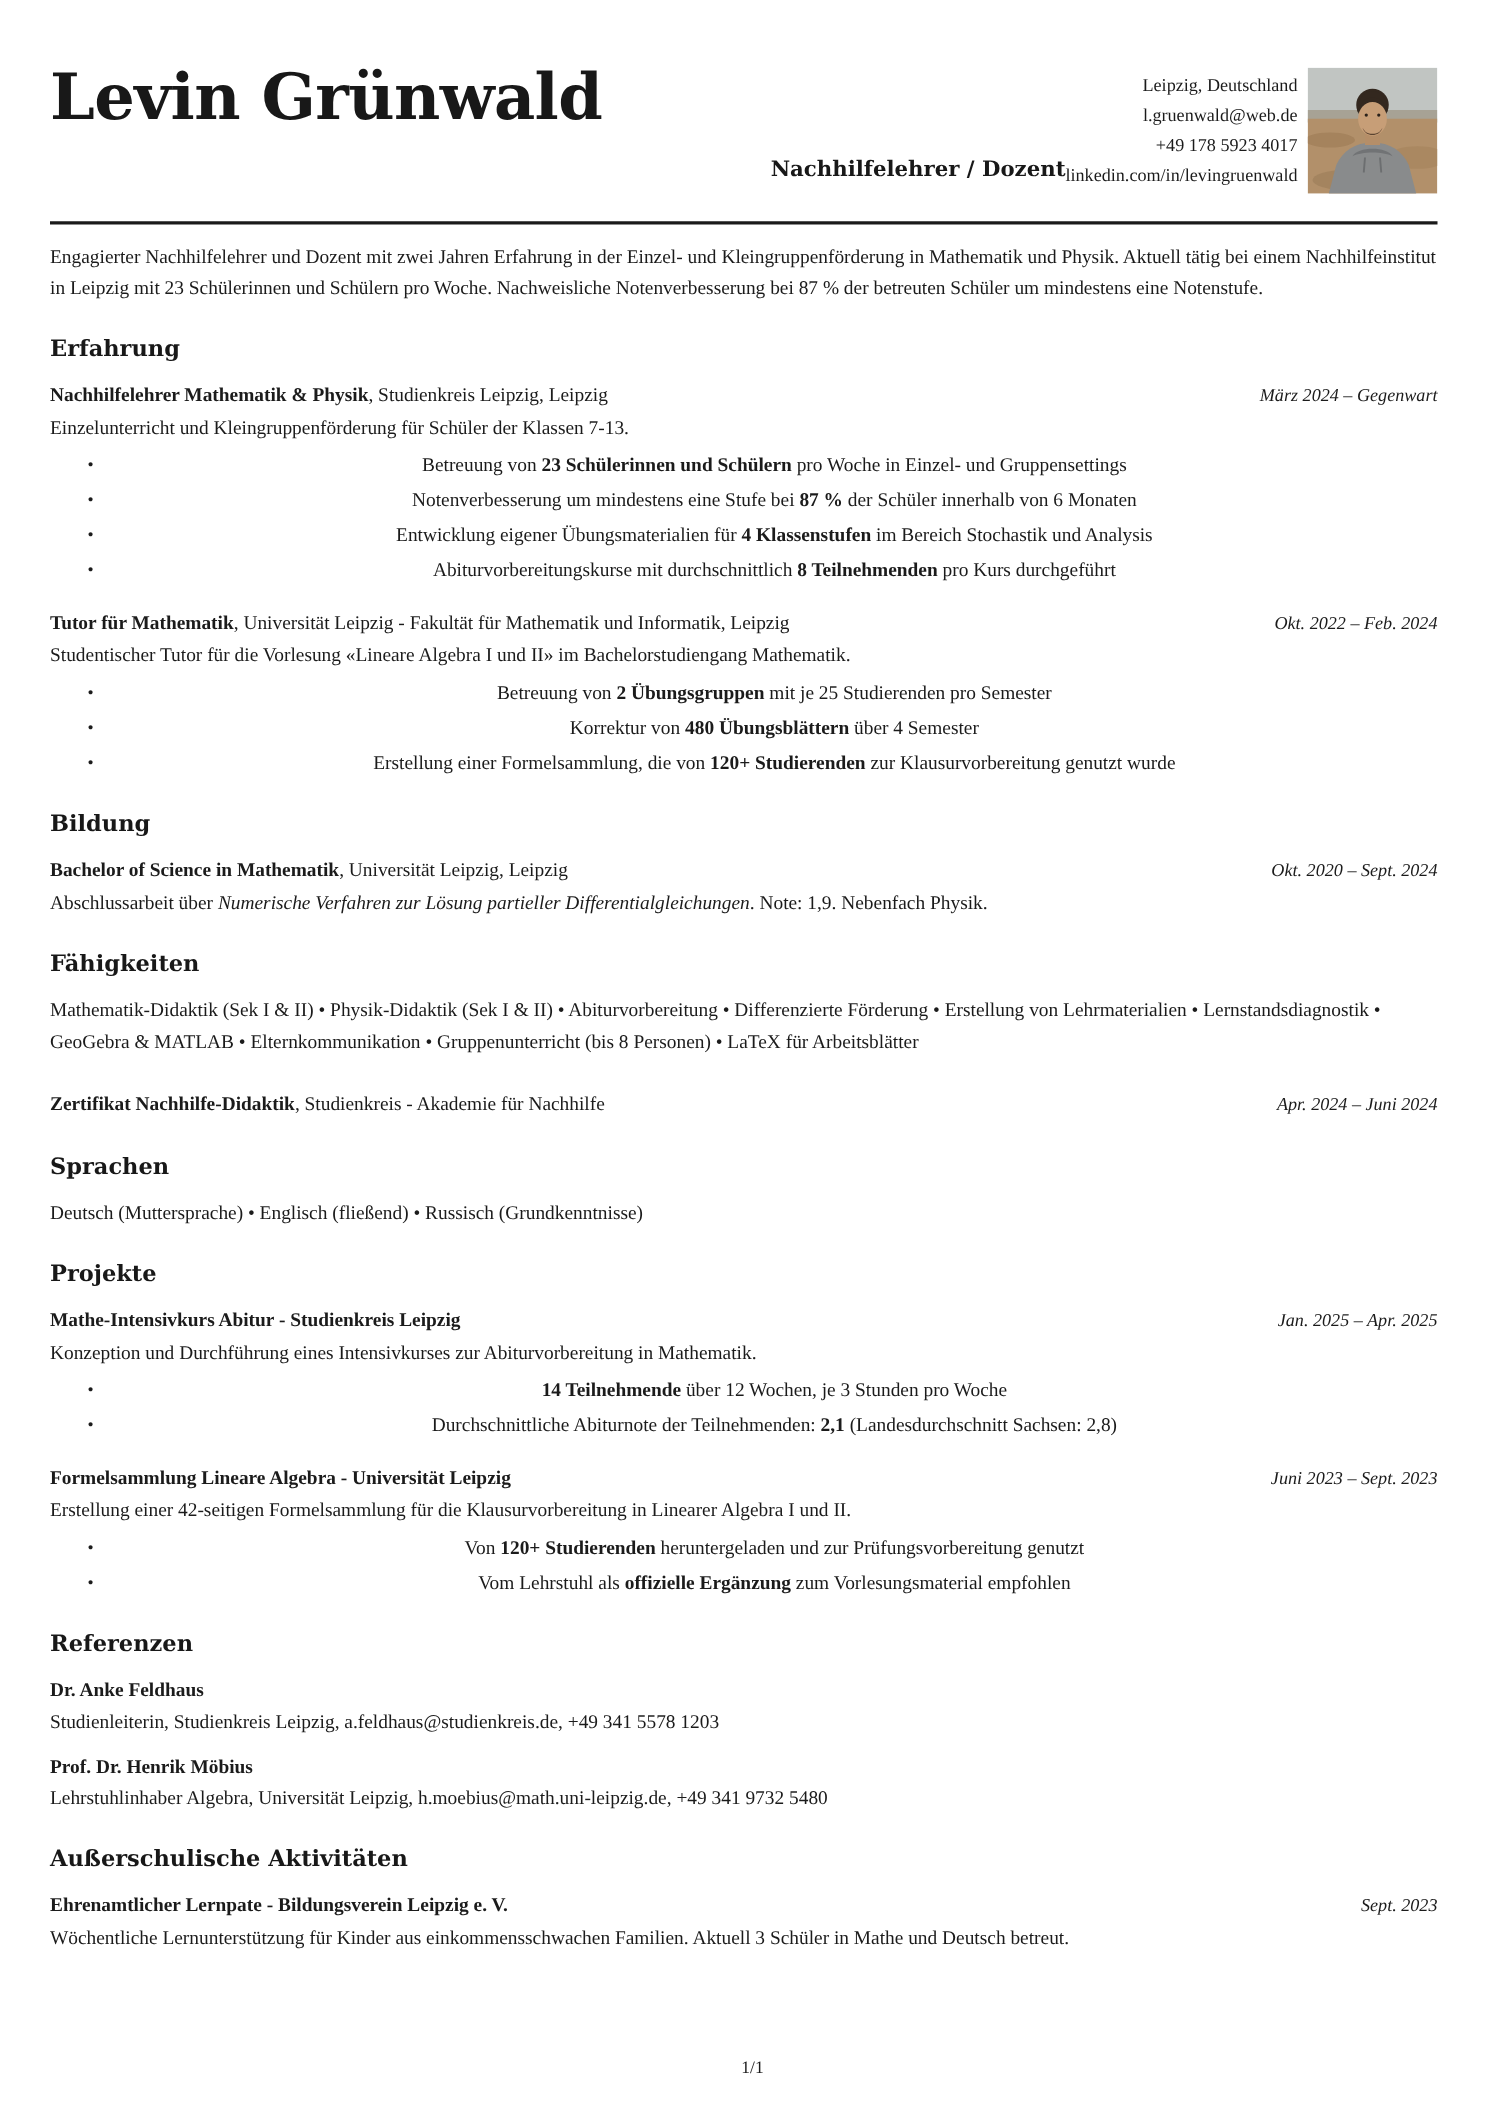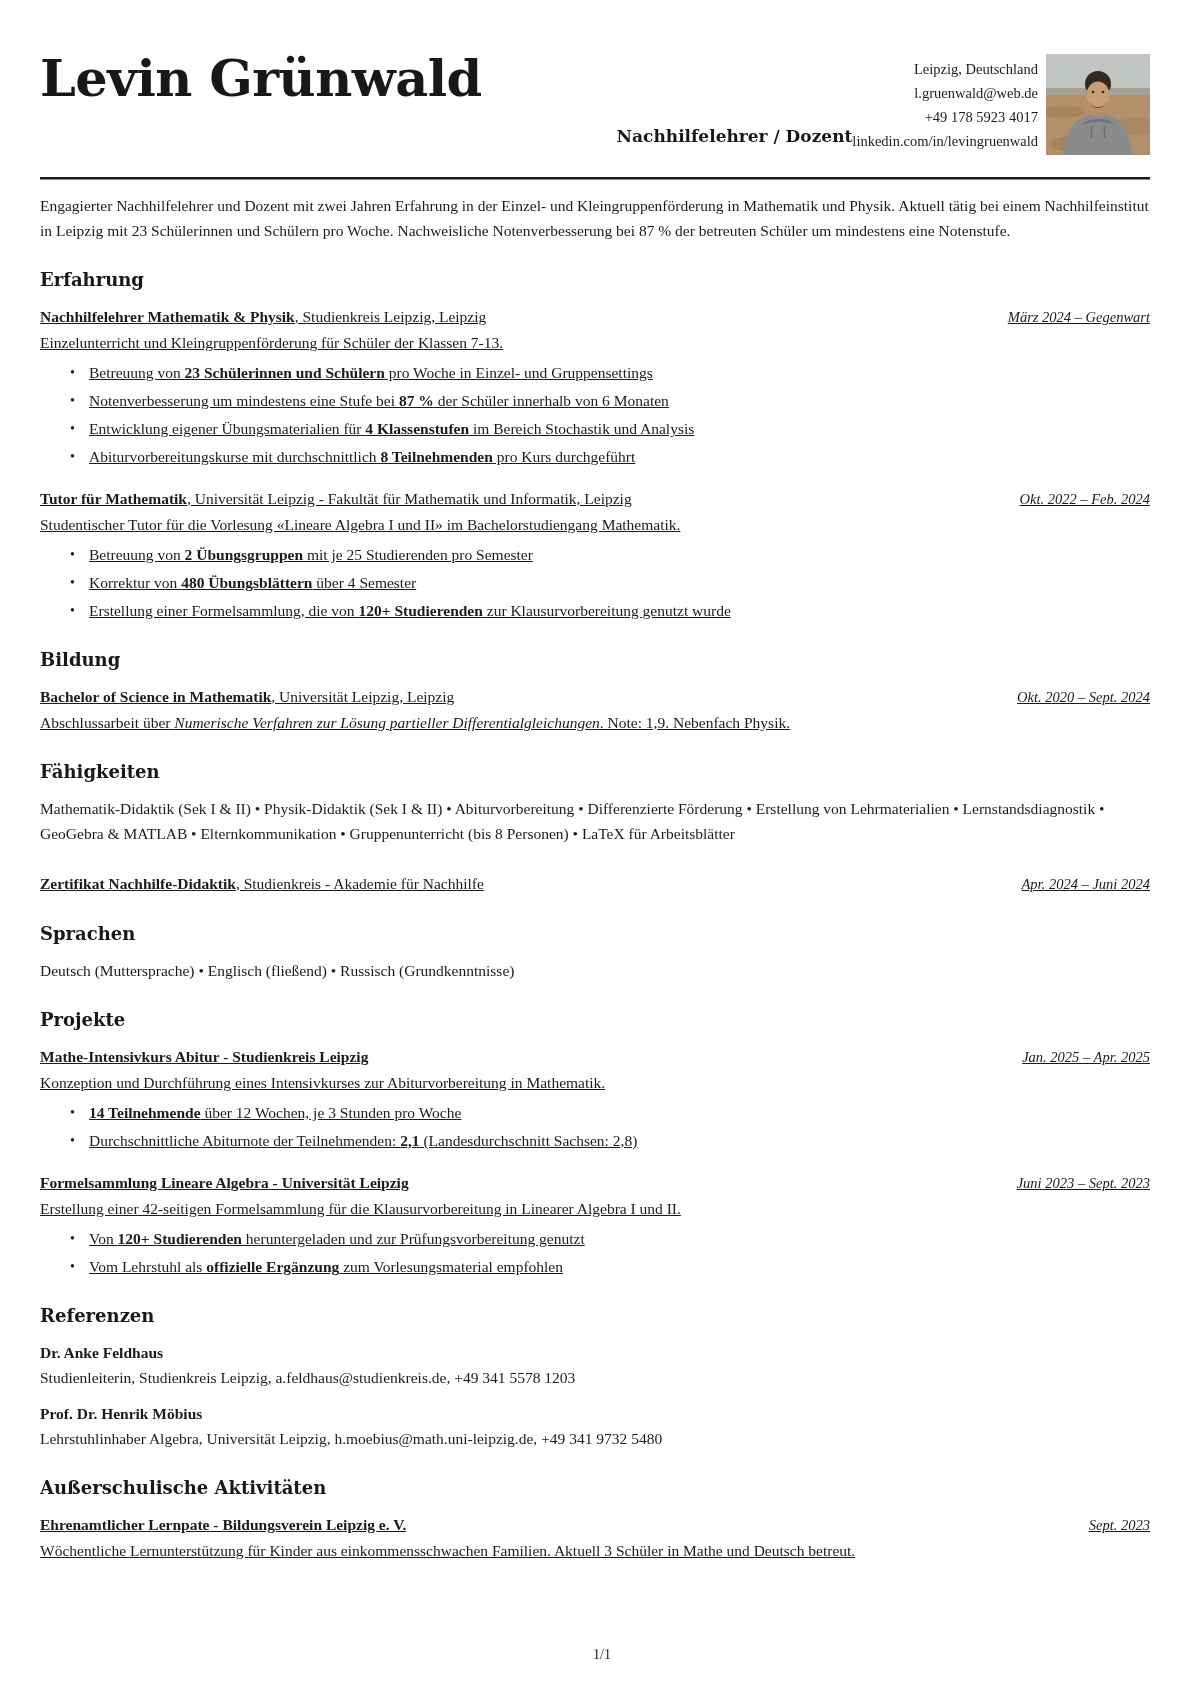--- a/index.html
+++ b/index.html
@@ -18,30 +18,30 @@
   .contact{text-align:right;font-size:14.5px;line-height:24px;}
   .photo{width:104px;height:101px;flex:none;overflow:hidden;}
   .photo svg{display:block;}
   
   .rule{height:3px;margin-top:22px;background:linear-gradient(180deg,#1a1a1a 0 68%,#8d8d8d 68% 100%);}
   
   .summary{margin:13px 0 0;}
   
   section{margin-top:25px;}
   h2{font-family:"DejaVu Serif",serif;font-weight:700;font-size:18px;line-height:24px;margin:0 0 12px;color:#181818;}
-  .entry{margin-bottom:17px;text-decoration:underline;}
+  .entry{margin-bottom:17px;}
   .entry:last-child{margin-bottom:0;}
   .ehead{display:flex;justify-content:space-between;align-items:baseline;}
   .etitle{min-width:0;}
   .edate{font-style:italic;font-size:14.5px;white-space:nowrap;margin-left:12px;flex:none;color:#1b1b1b;}
   .b{font-weight:700;}
   .it{font-style:italic;}
   .desc{margin:0;}
   ul{margin:5px 0 0;padding:0 0 0 28px;list-style:none;}
-  li{position:relative;padding-left:21px;margin-bottom:3px;}
+  li{position:relative;padding-left:21px;margin-bottom:3px;text-align:center;}
   li::before{content:"\2022";position:absolute;left:2px;top:0;font-size:14px;}
   .refitem{margin-bottom:11px;}
   .refname{font-weight:700;}
   .footer{position:absolute;left:14px;right:0;bottom:16px;text-align:center;font-size:14px;}
 </style>
 </head>
 <body>
 
 <div class="page">
 

